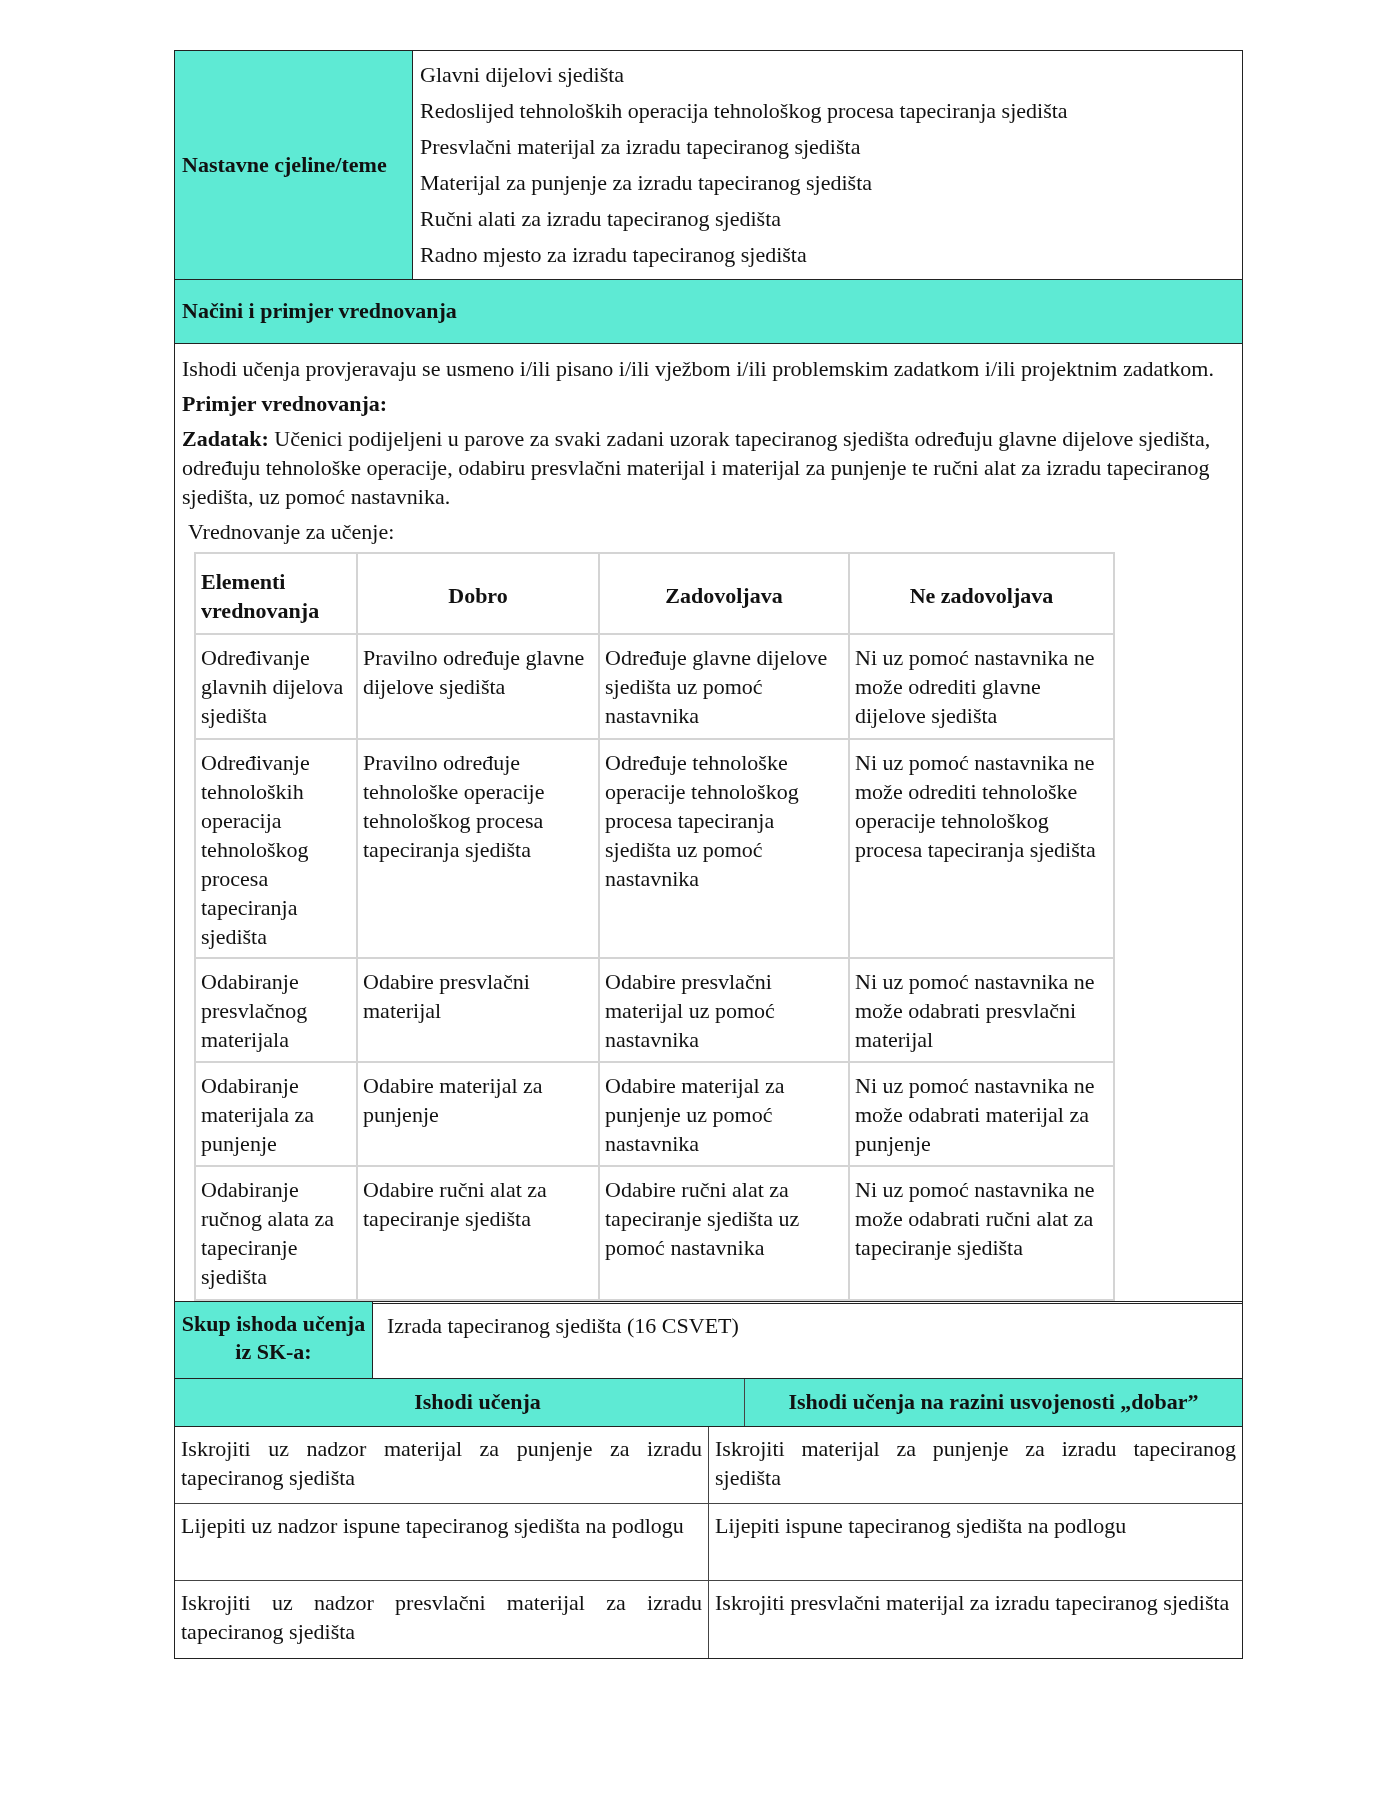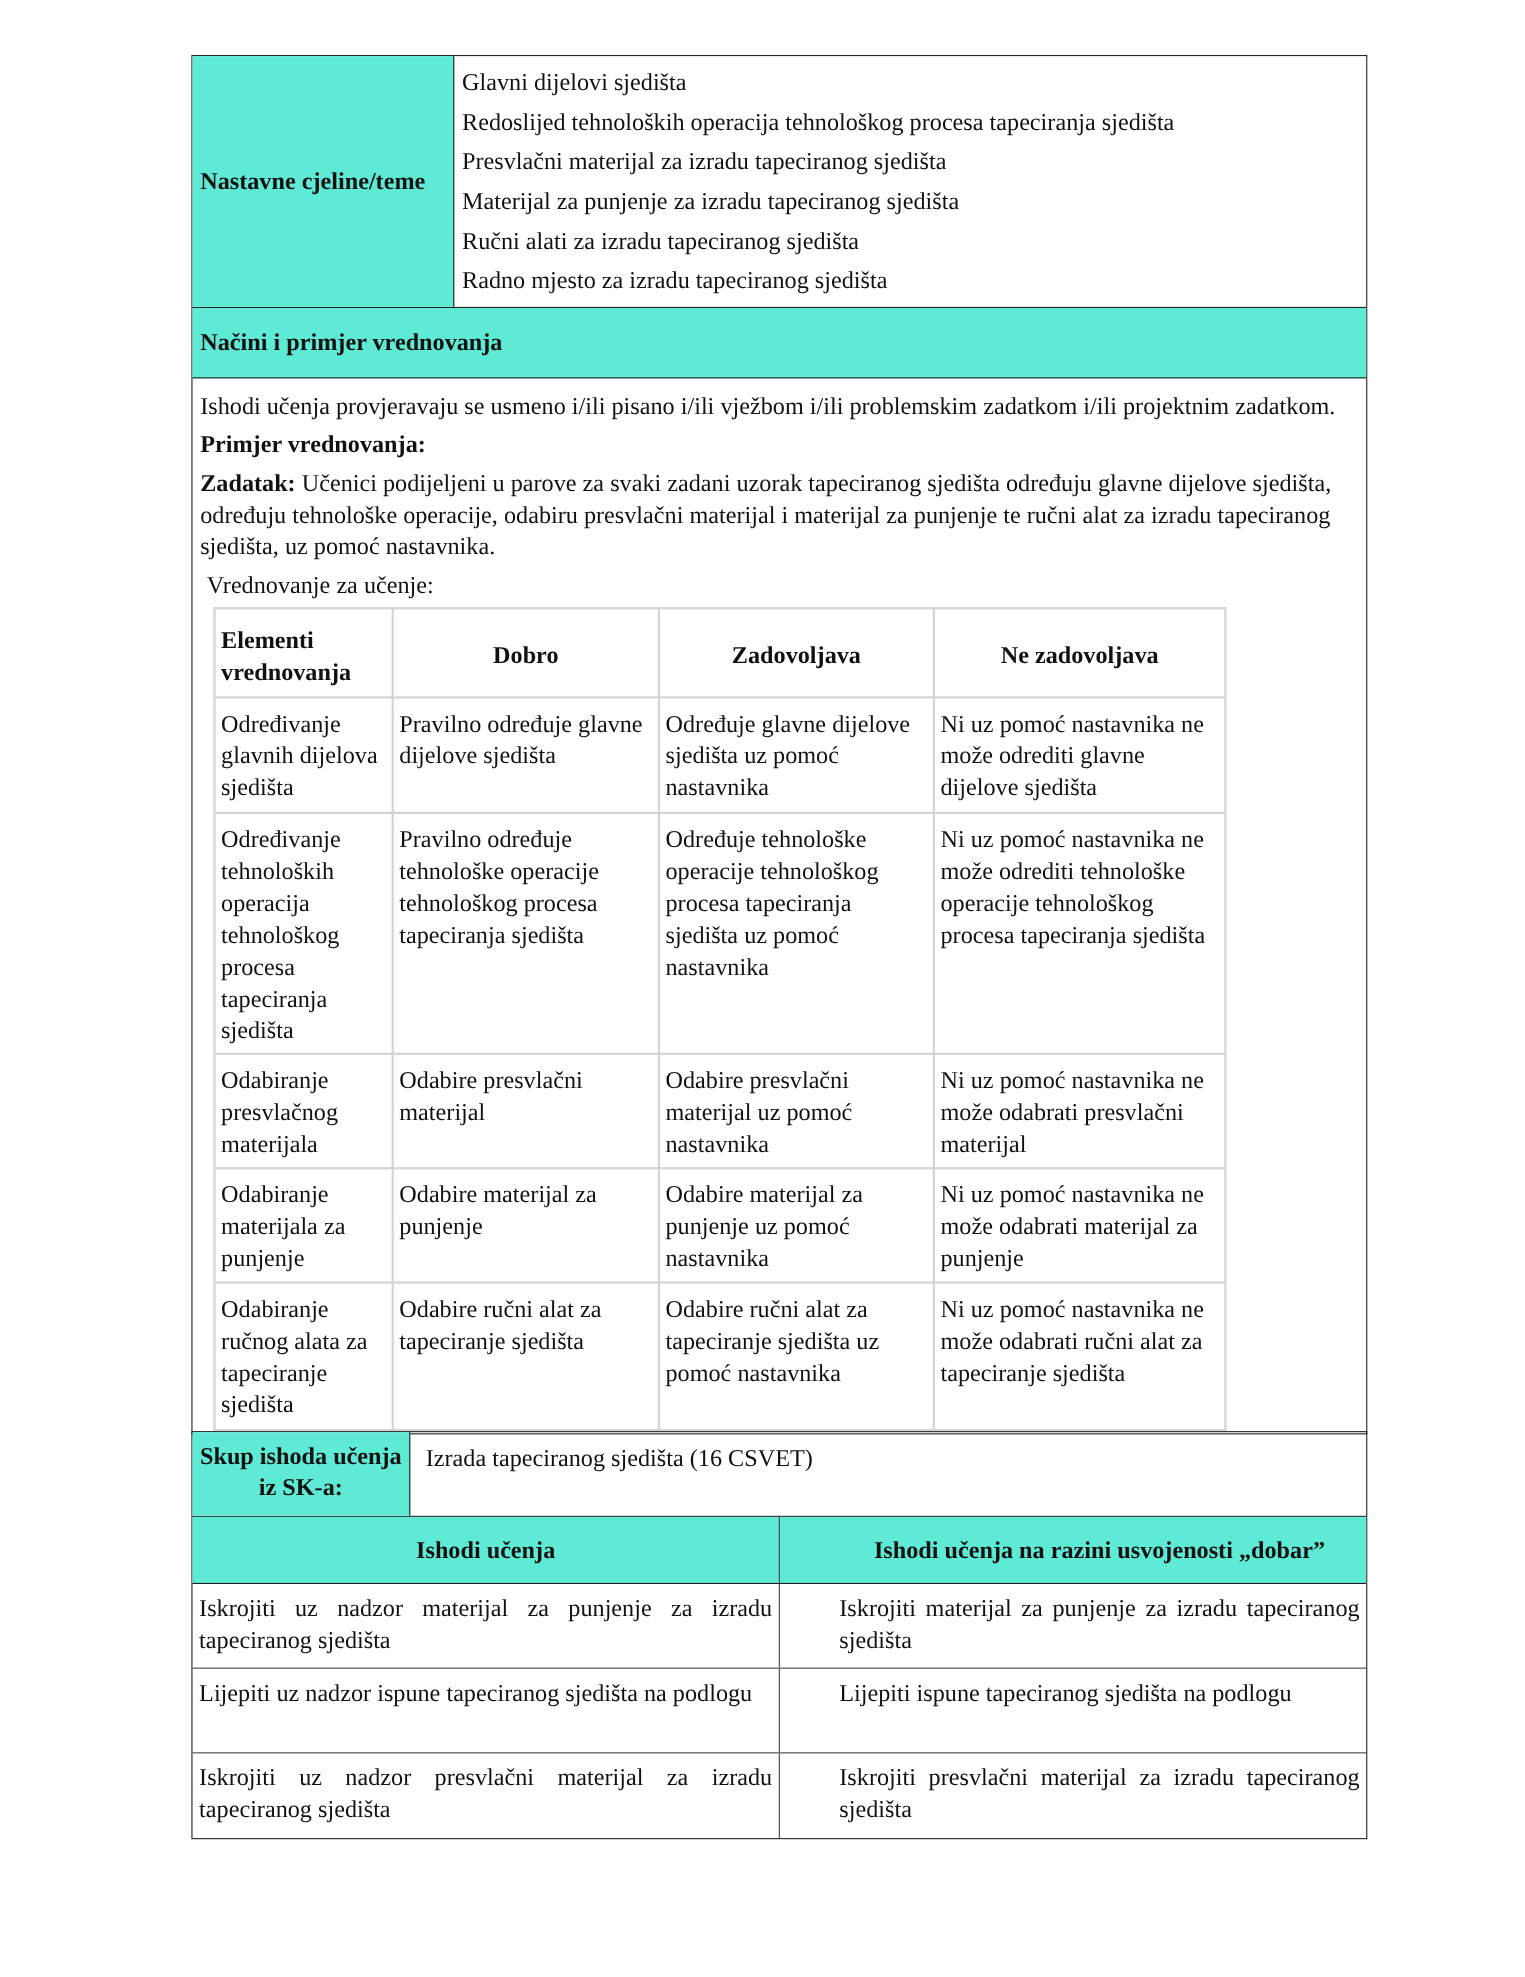--- a/index.html
+++ b/index.html
@@ -22,24 +22,24 @@
   .rubric { margin: 4px -1px 2px 12px; border-collapse: collapse; width: 900px; table-layout: fixed; }
   .rubric td, .rubric th { border: 2px solid #d4d4d4; vertical-align: top; padding: 8px 5px 4px 5px; line-height: 29px; font-weight: normal; text-align: left; }
   .rubric th { font-weight: bold; vertical-align: middle; text-align: center; height: 81px; }
   .rubric th.first { text-align: left; }
 
   
   #t2 { top: 1301px; }
   .t2-row1 { display: flex; height: 77px; border-bottom: 1.5px solid #222; }
   .t2-skup { width: 198px; border-right: 1.5px solid #222; padding: 8px 5px; font-weight: bold; line-height: 28px; }
   .t2-title { flex: 1; padding: 10px 14px; font-weight: normal; }
-  .t2-head { display: flex; height: 61px; border-bottom: 1.5px solid #222; }
+  .t2-head { display: flex; height: 48px; border-bottom: 1.5px solid #222; padding-left: 36px; }
   .t2-head div { display: flex; align-items: center; justify-content: center; font-weight: bold; }
   .c1 { width: 534px; border-right: 1.5px solid #444; }
-  .c2 { flex: 1; margin-left: 48px; }
+  .c2 { flex: 1; }
   .t2-row { display: flex; height: 77px; border-bottom: 1.5px solid #444; }
   .t2-row:last-child { border-bottom: none; }
   .t2-row div { padding: 7px 6px; text-align: justify; line-height: 29px; }
 </style>
 </head>
 <body>
 
 <div class="outer" id="t1">
   <div class="row-topics">
     <div class="topics-label blue">Nastavne cjeline/teme</div>

